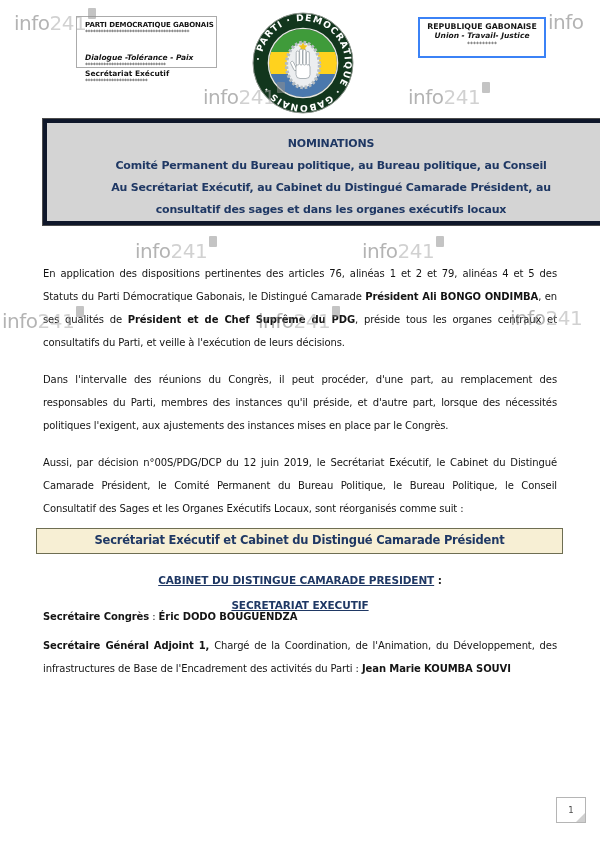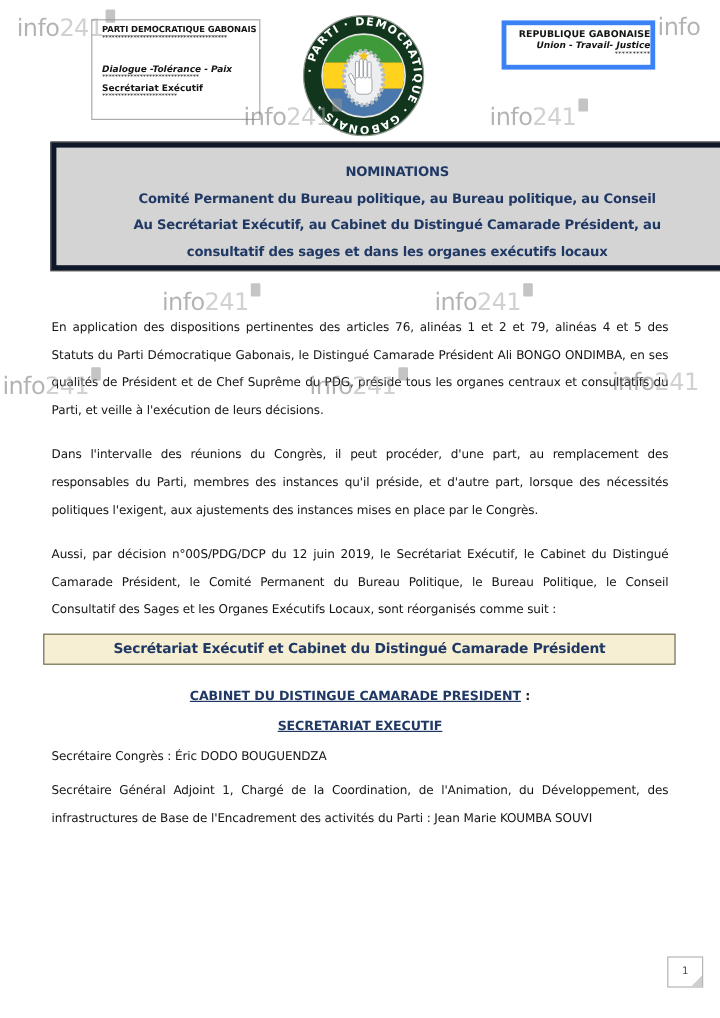--- a/index.html
+++ b/index.html
@@ -1,36 +1,36 @@
 <!DOCTYPE html>
 <html><head>
 <meta charset="utf-8">
 <style>
   html,body{margin:0;padding:0;background:#ffffff;}
   .page{
     position:relative;width:600px;height:848px;background:#ffffff;overflow:hidden;
     font-family:"DejaVu Sans","Liberation Sans",sans-serif;color:#151515;
   }
-  .b{font-weight:normal;}
+  .b{font-weight:bold;}
 
   
   .hdr-box-left{
-    position:absolute;left:76px;top:16px;width:141px;height:84px;
+    position:absolute;left:76px;top:16px;width:141px;height:52px;
     border:1px solid #ababab;background:#ffffff;box-sizing:border-box;
     padding:5px 6px 0 8px;line-height:1.05;
   }
   .hdr-box-left .t1{font-size:7px;font-weight:bold;letter-spacing:-0.1px;white-space:nowrap;}
   .hdr-box-left .t2{font-size:7.5px;font-weight:bold;font-style:italic;white-space:nowrap;margin-top:18px;}
   .hdr-box-left .t3{font-size:7.5px;font-weight:bold;white-space:nowrap;margin-top:2px;}
   .stars{font-size:6px;letter-spacing:-0.4px;color:#2c2c2c;white-space:nowrap;overflow:hidden;}
 
   .hdr-box-right{
     position:absolute;left:418px;top:17px;width:128px;height:41px;
-    border:4px solid #3b82f6;background:#ffffff;box-sizing:border-box;
-    text-align:right;padding-top:4px;line-height:1.15;
+    border:2px solid #3b82f6;background:#ffffff;box-sizing:border-box;
+    text-align:center;padding-top:4px;line-height:1.15;
   }
   .hdr-box-right .t1{font-size:7.8px;font-weight:bold;white-space:nowrap;}
   .hdr-box-right .t2{font-size:7.5px;font-weight:bold;font-style:italic;white-space:nowrap;}
   .hdr-box-right .stars{letter-spacing:0;}
 
   .logo{position:absolute;left:251px;top:11px;width:104px;height:104px;}
 
   
   .wm{
     position:absolute;z-index:40;pointer-events:none;opacity:0.52;
@@ -69,21 +69,21 @@
 
   .sections{position:absolute;left:43px;top:574px;width:514px;}
   .heading{
     text-align:center;font-size:10.5px;font-weight:bold;color:#1f3864;
     letter-spacing:-0.1px;white-space:nowrap;
   }
   .heading .u{text-decoration:underline;}
   .heading .suffix{color:#222222;text-decoration:none;font-weight:bold;}
   .h-cabinet{margin-bottom:13px;}
   .line-directeur{font-size:10px;letter-spacing:-0.1px;margin-bottom:43px;white-space:nowrap;}
-  .h-se{margin-bottom:14px;}
+  .h-se{}
   .line-sg{font-size:10px;letter-spacing:-0.1px;margin-bottom:12px;white-space:nowrap;}
   .para-sga{font-size:10px;letter-spacing:-0.1px;line-height:23px;text-align:justify;margin:0;}
 
   
   .page-box{
     position:absolute;left:556px;top:797px;width:30px;height:26px;box-sizing:border-box;
     background:#ffffff;border:1px solid #b5b5b5;
     font-size:8.5px;color:#4a4a4a;text-align:center;line-height:24px;
   }
   .page-box .fold{

